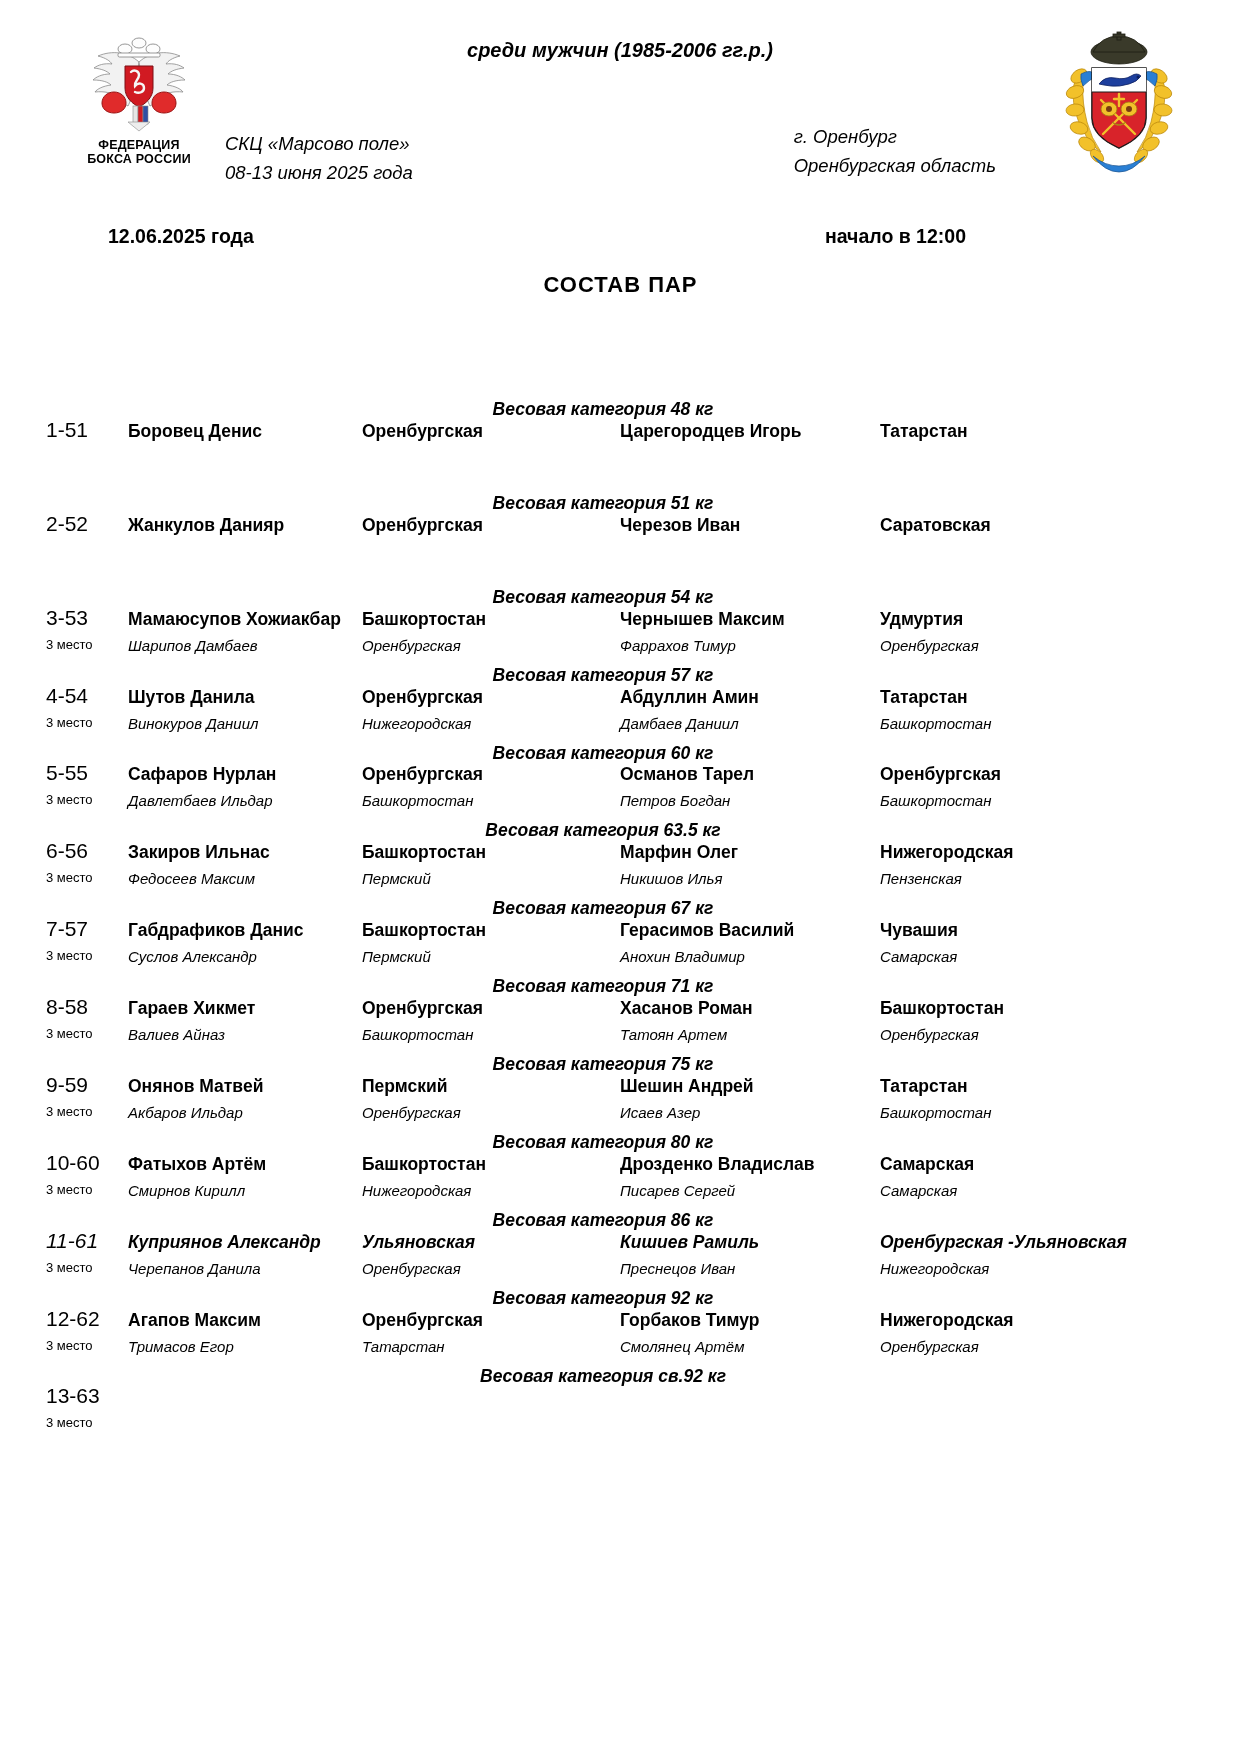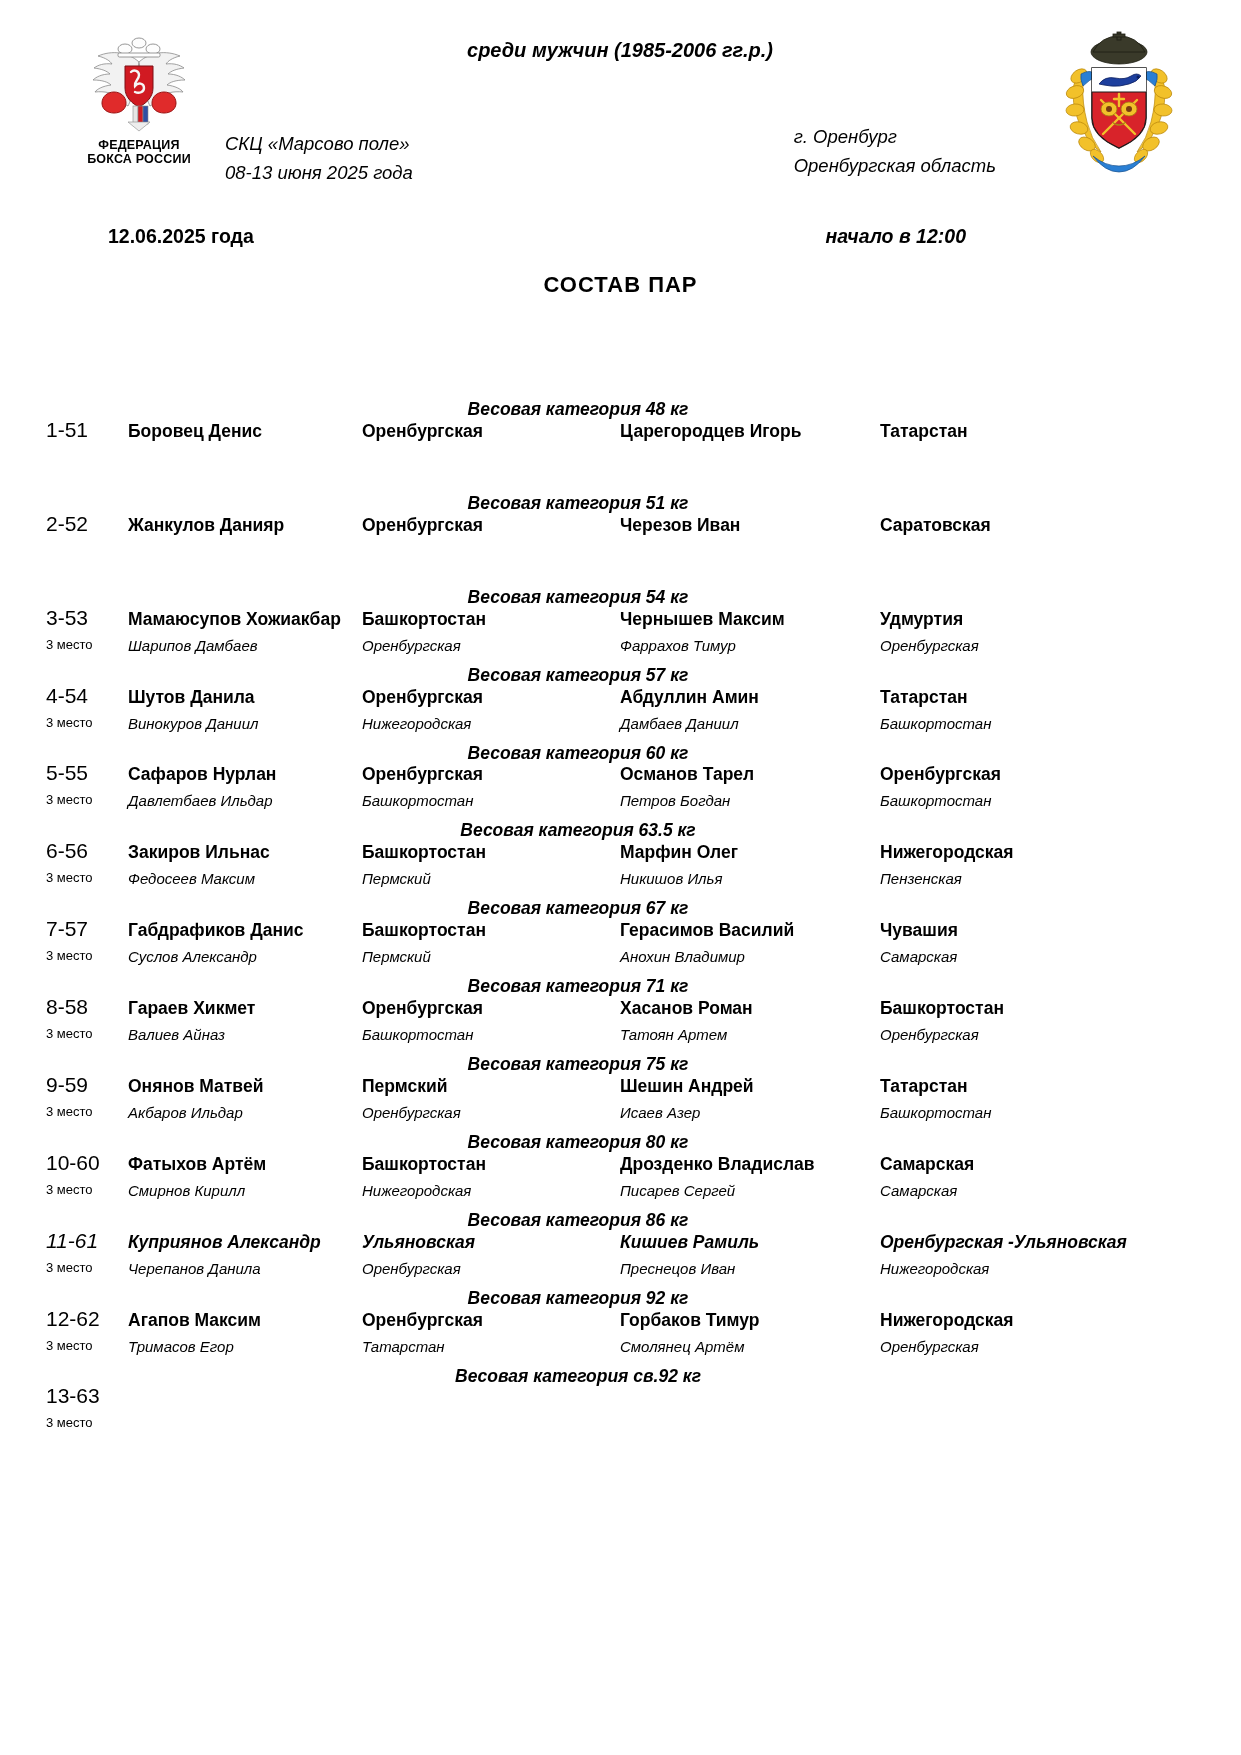--- a/index.html
+++ b/index.html
@@ -107,21 +107,20 @@
     font-weight: bold;
     white-space: nowrap;
   }
   .daterow .start {
     position: absolute;
     right: 96px;
     top: 0;
     font-size: 19.5px;
     font-weight: bold;
     white-space: nowrap;
-    font-style: italic;
   }
 
   .doctitle {
     position: absolute;
     top: 272px;
     left: 0;
     width: 1241px;
     text-align: center;
     font-size: 22px;
     font-weight: bold;
@@ -137,20 +136,21 @@
   }
   .cat-head {
     text-align: center;
     font-style: italic;
     font-weight: bold;
     font-size: 17.5px;
     padding-left: 56px;
     box-sizing: border-box;
     width: 1100px;
     line-height: 1.25;
+    margin-left: 25px;
   }
   .row {
     position: relative;
     width: 999px;
     height: 28px;
     box-sizing: border-box;
   }
   .row > span {
     position: absolute;
     top: 0;

